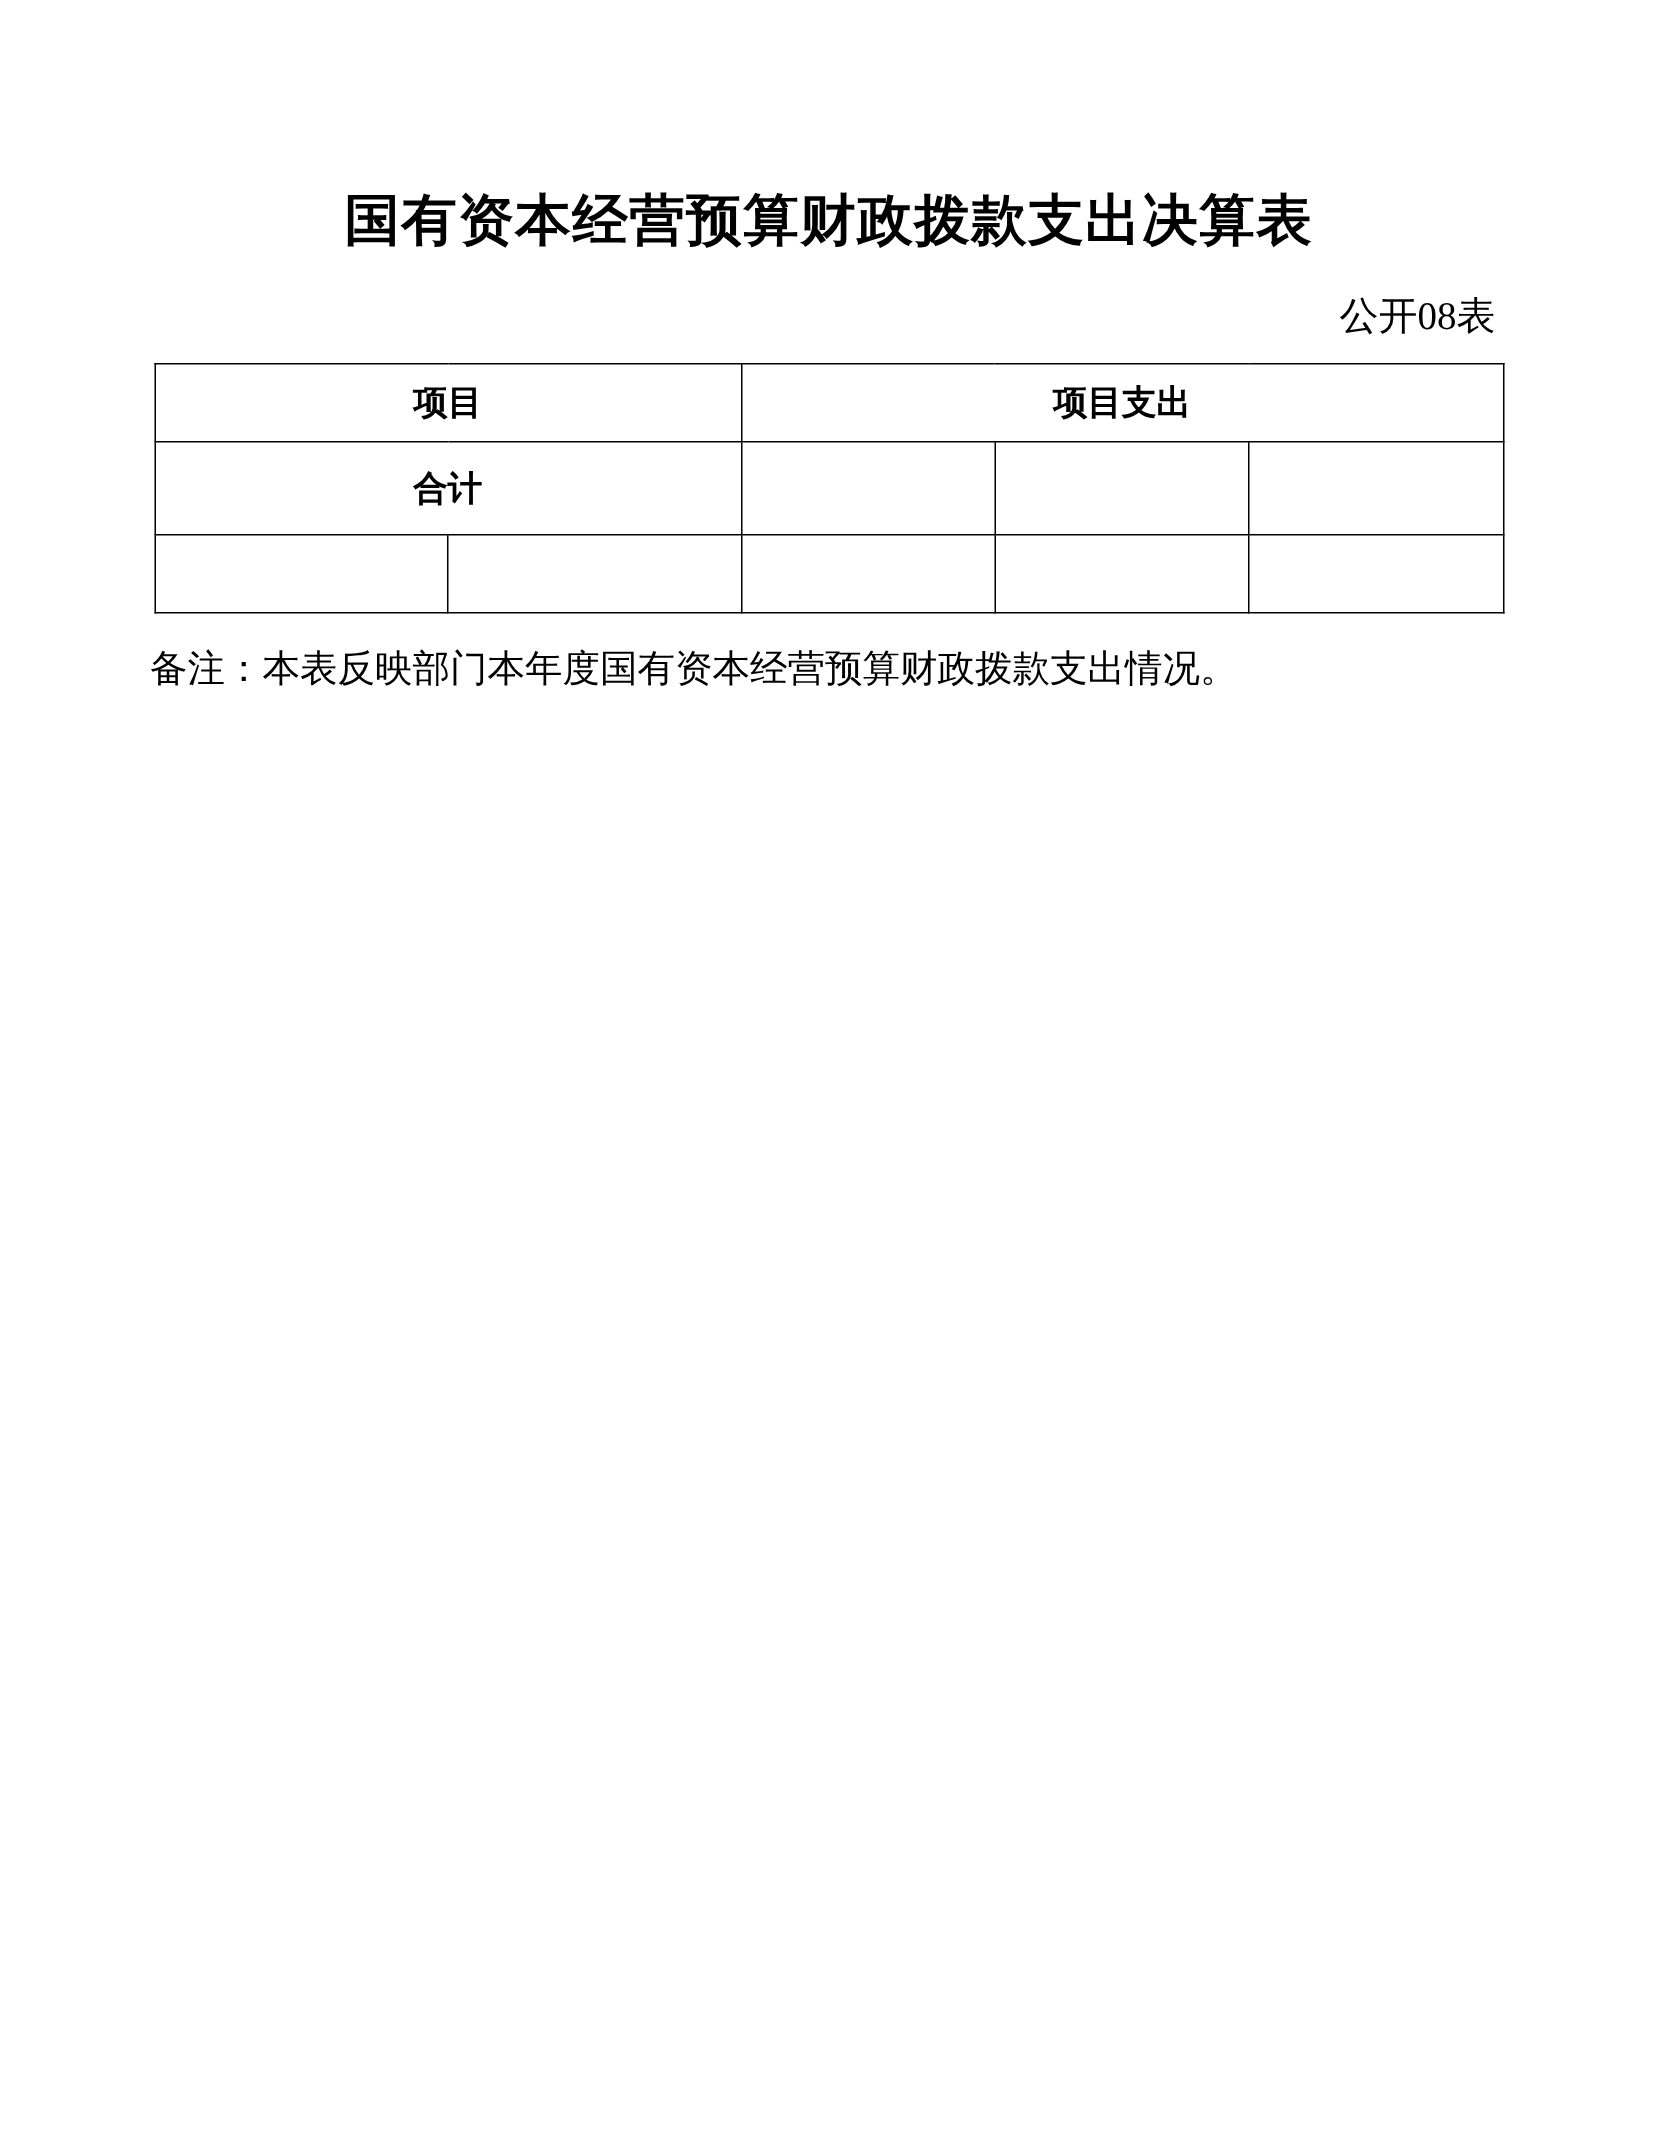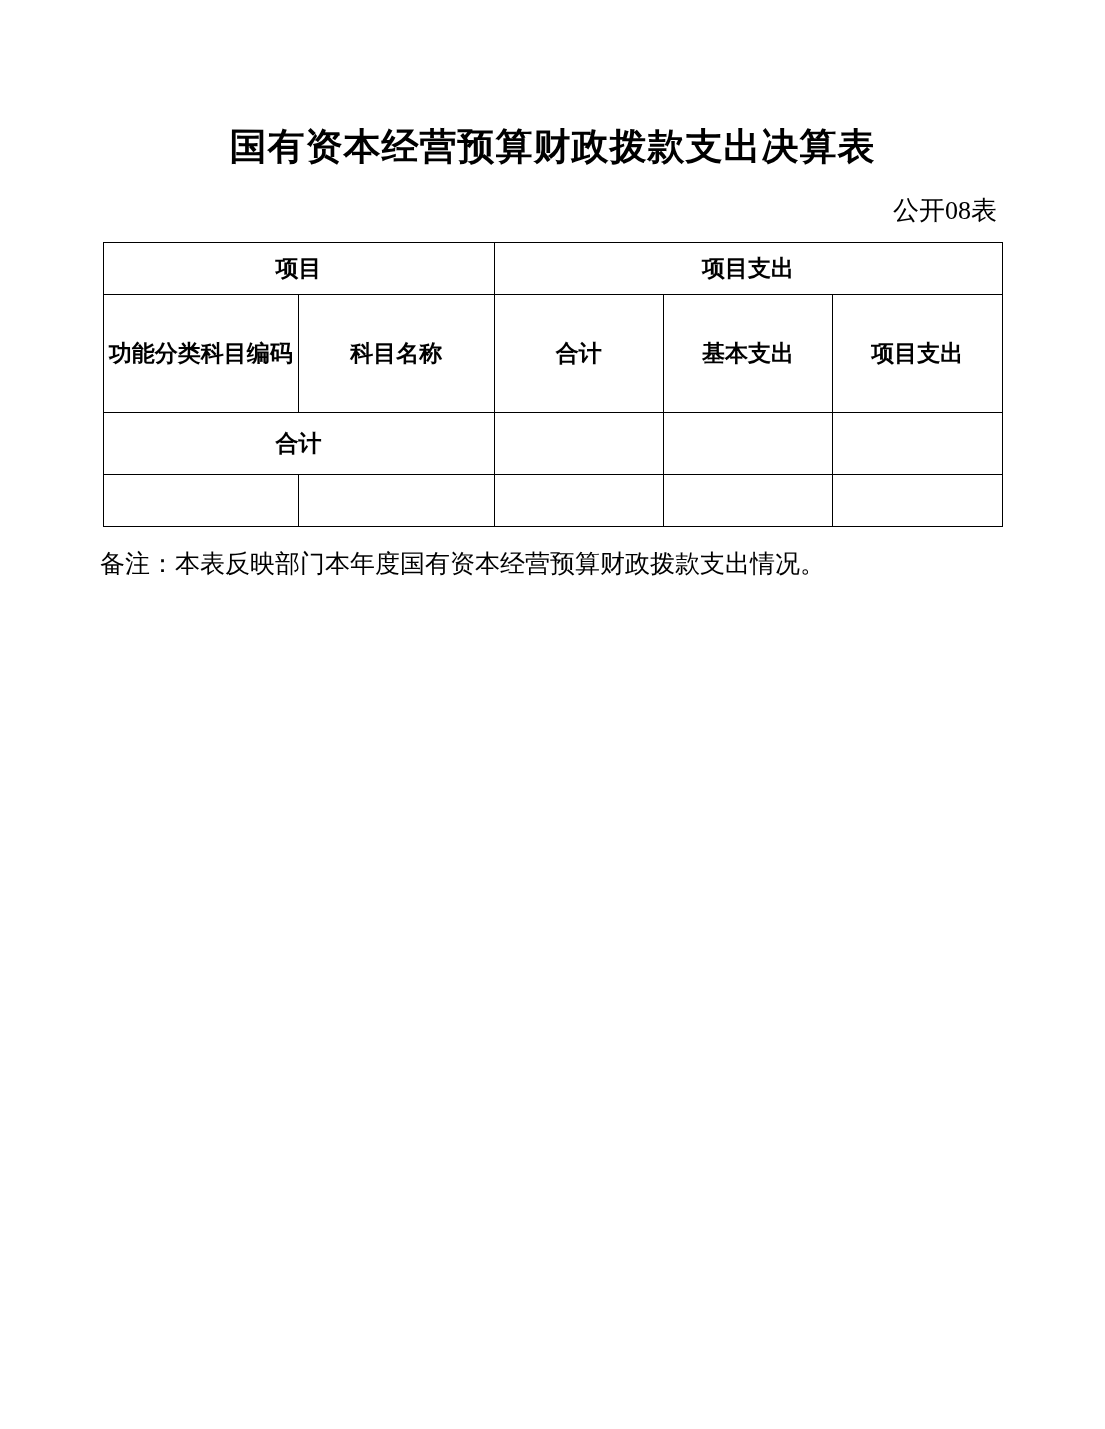--- a/index.html
+++ b/index.html
@@ -92,27 +92,20 @@
 
   <div class="form-code">公开08表</div>
 
 
   <table class="main">
     <tbody>
       <tr class="r-group">
         <td class="c-code" colspan="2">项目</td>
         <td colspan="3">项目支出</td>
       </tr>
-      <tr class="r-head">
-        <td class="c-code">功能分类科目编码</td>
-        <td class="c-name">科目名称</td>
-        <td class="c-sum">合计</td>
-        <td class="c-basic">基本支出</td>
-        <td class="c-proj">项目支出</td>
-      </tr>
       <tr class="r-total">
         <td colspan="2">合计</td>
         <td class="blank-cell"></td>
         <td class="blank-cell"></td>
         <td class="blank-cell"></td>
       </tr>
       <tr class="r-empty">
         <td class="blank-cell"></td>
         <td class="blank-cell"></td>
         <td class="blank-cell"></td>

